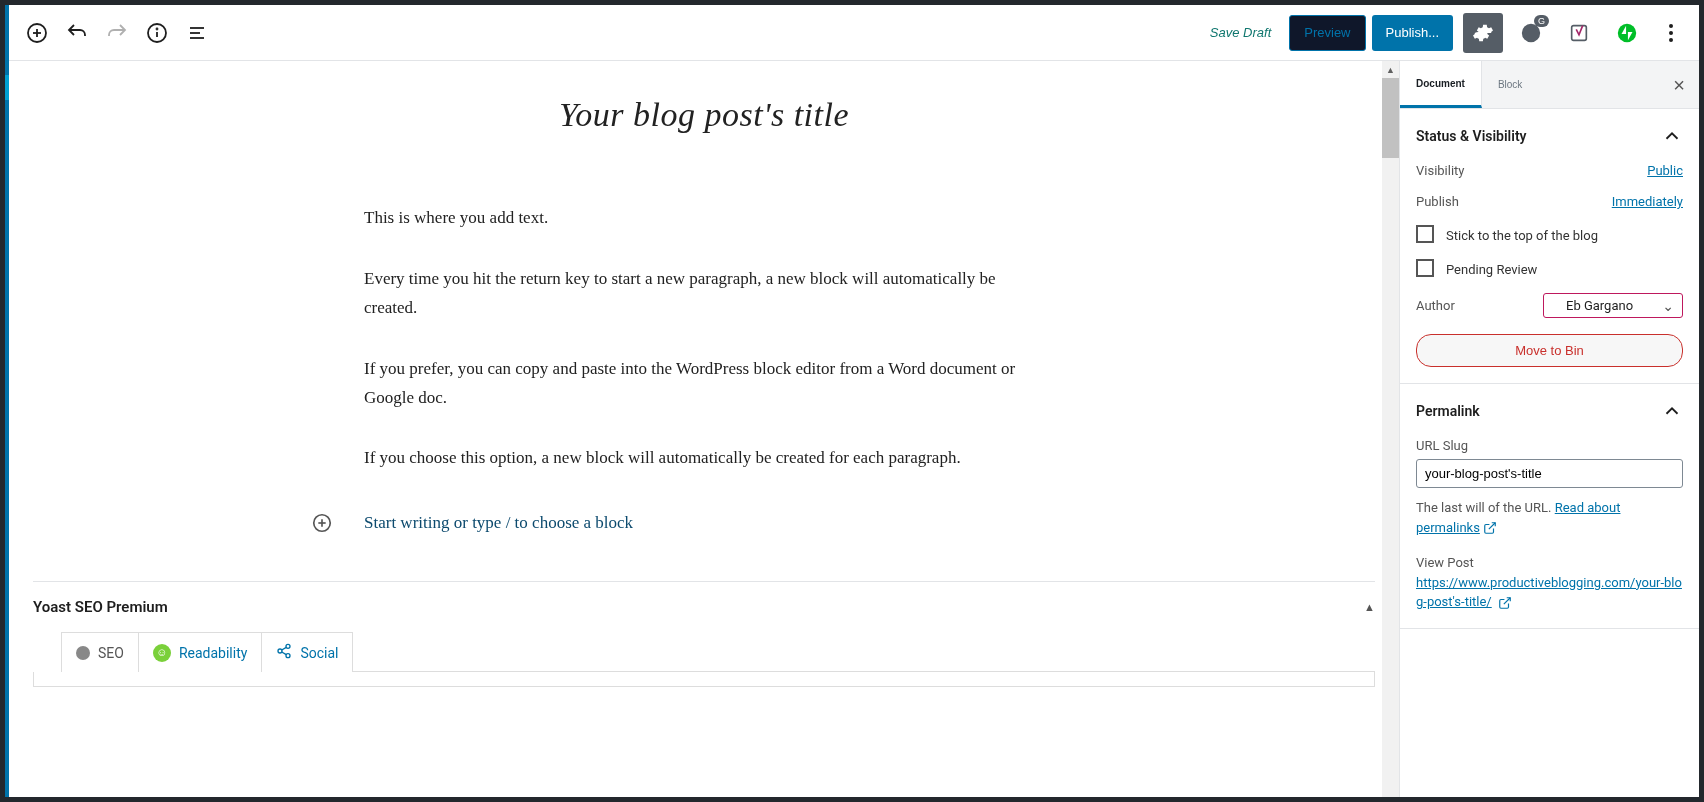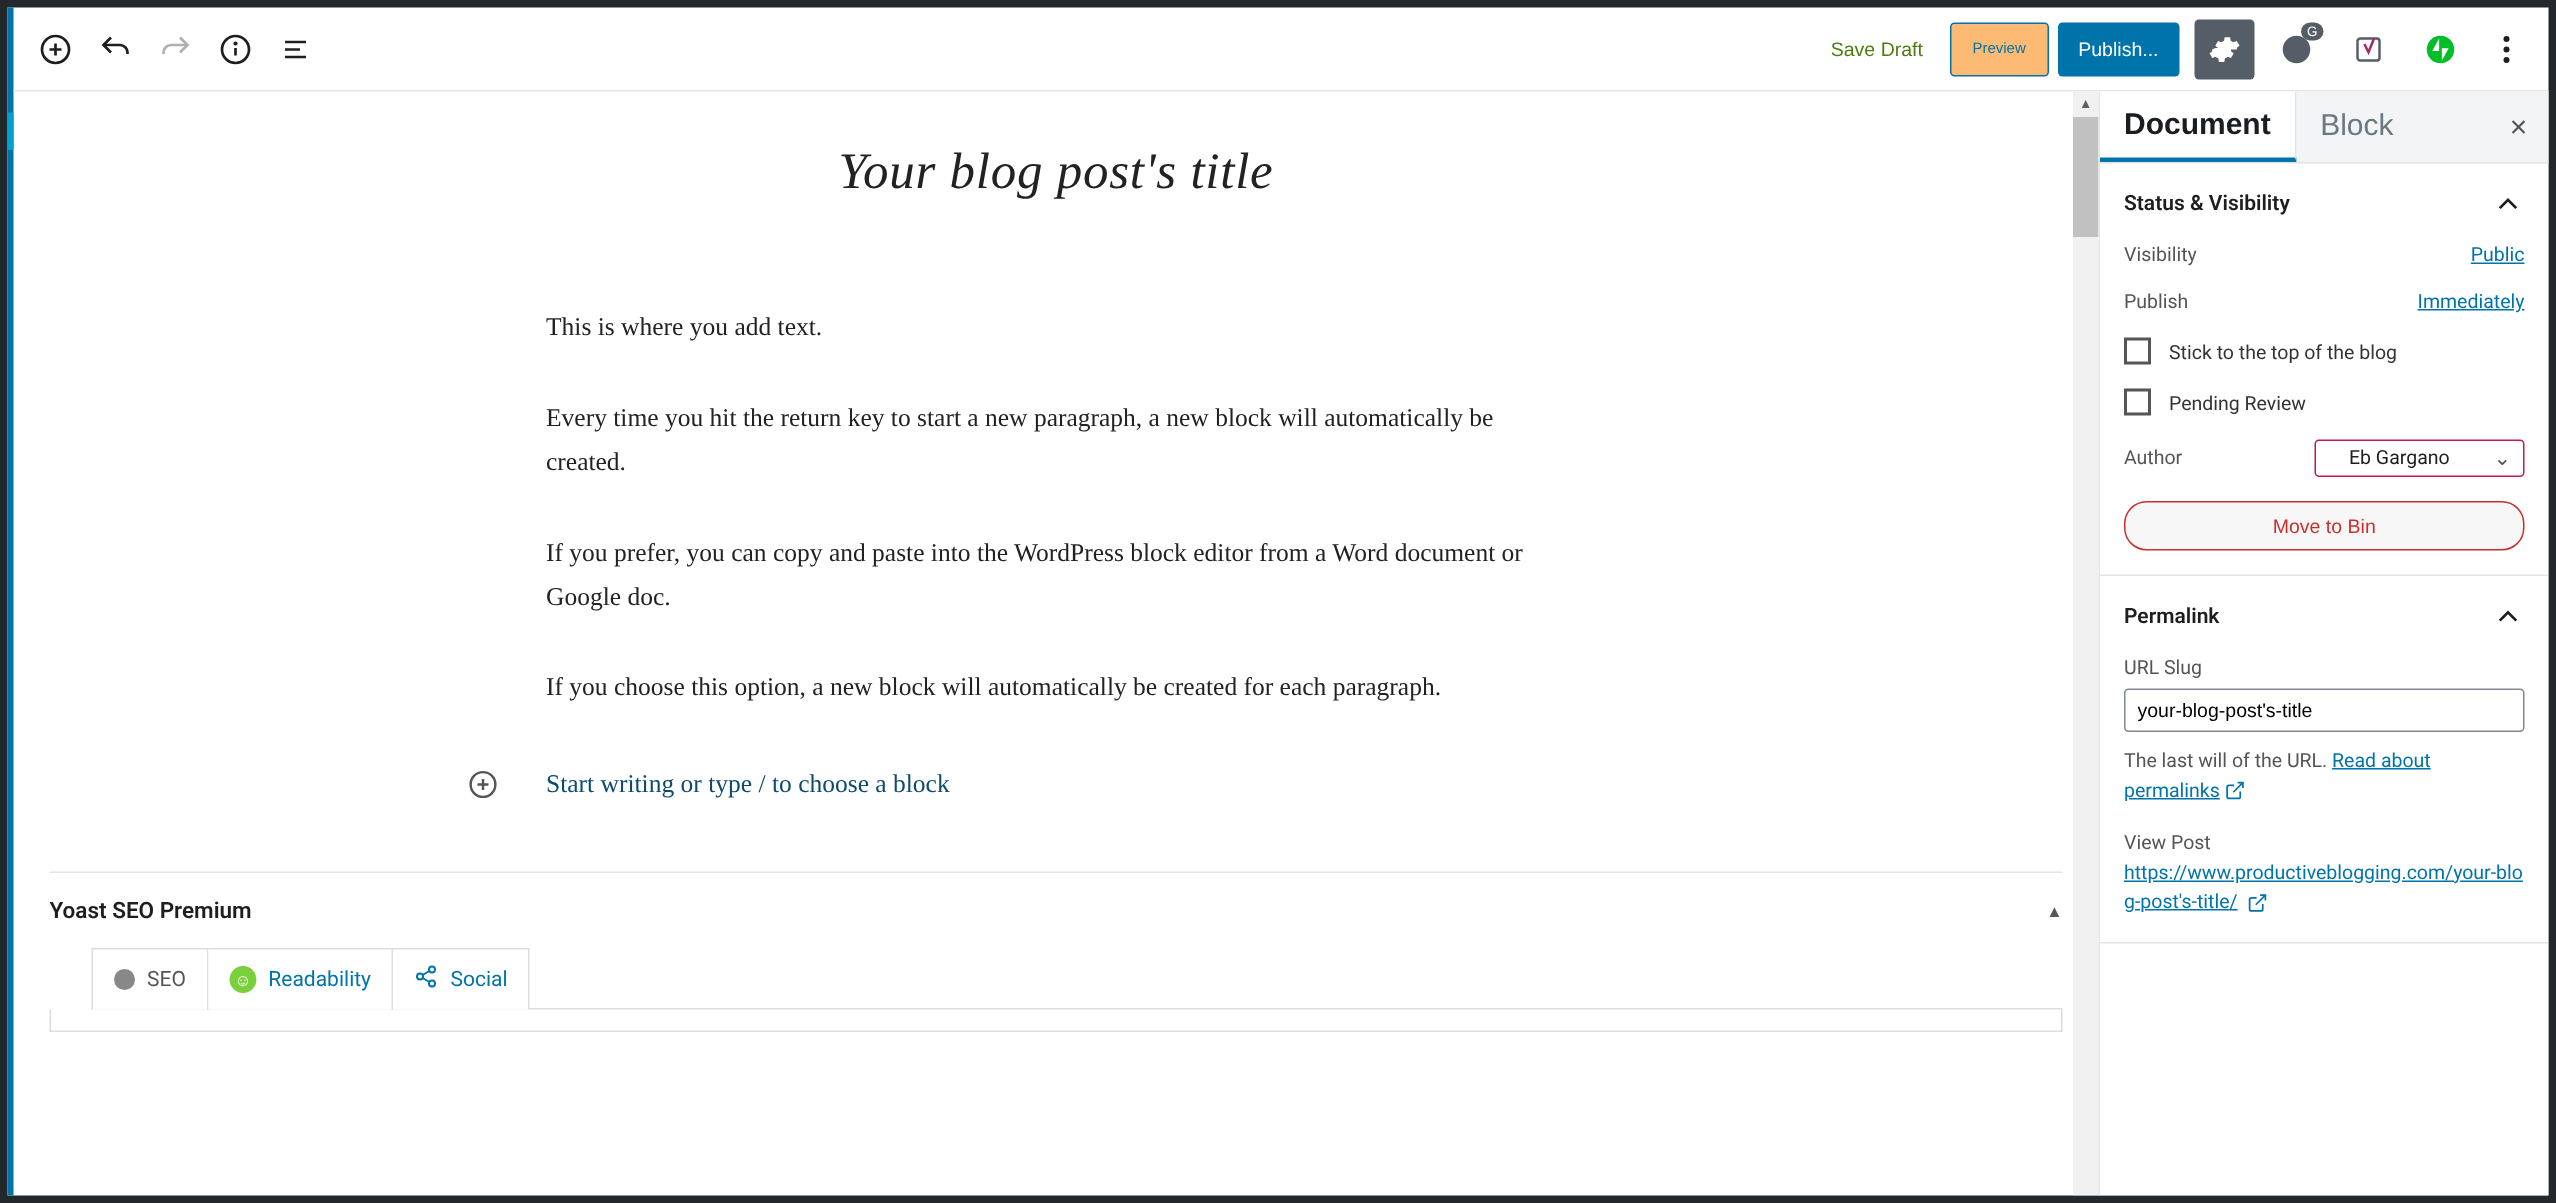--- a/index.html
+++ b/index.html
@@ -48,31 +48,32 @@
     color: #1e1e1e;
     margin: 0 2px;
   }
   .tb-btn svg { width: 24px; height: 24px; }
   .tb-btn.disabled { color: #b0b0b0; }
   .tb-text-btn {
     padding: 0 12px;
     height: 36px;
     border: none;
     background: none;
-    color: #4d7c0f;
-    font-size: 13px;
-    cursor: pointer;
+    color: #0f766e;
+    font-size: 13px;
+    cursor: pointer;
+    font-style: italic;
   }
   .tb-outline-btn {
     padding: 0 14px;
     height: 36px;
     border: 1px solid #0073aa;
-    background: #fdba74;
+    background: #0f172a;
     color: #0073aa;
-    font-size: 10px;
+    font-size: 13px;
     border-radius: 3px;
     cursor: pointer;
     margin: 0 6px;
   }
   .tb-primary-btn {
     padding: 0 14px;
     height: 36px;
     border: none;
     background: #0073aa;
     color: #fff;
@@ -223,21 +224,21 @@
     background: #f3f4f5;
     border-bottom: 1px solid #e2e4e7;
     height: 48px;
     position: relative;
   }
   .side-tab {
     padding: 0 16px;
     height: 100%;
     display: flex;
     align-items: center;
-    font-size: 20px;
+    font-size: 10px;
     background: none;
     border: none;
     cursor: pointer;
     color: #6c7781;
   }
   .side-tab.active {
     color: #191e23;
     font-weight: 600;
     border-bottom: 3px solid #0073aa;
     background: #fff;

